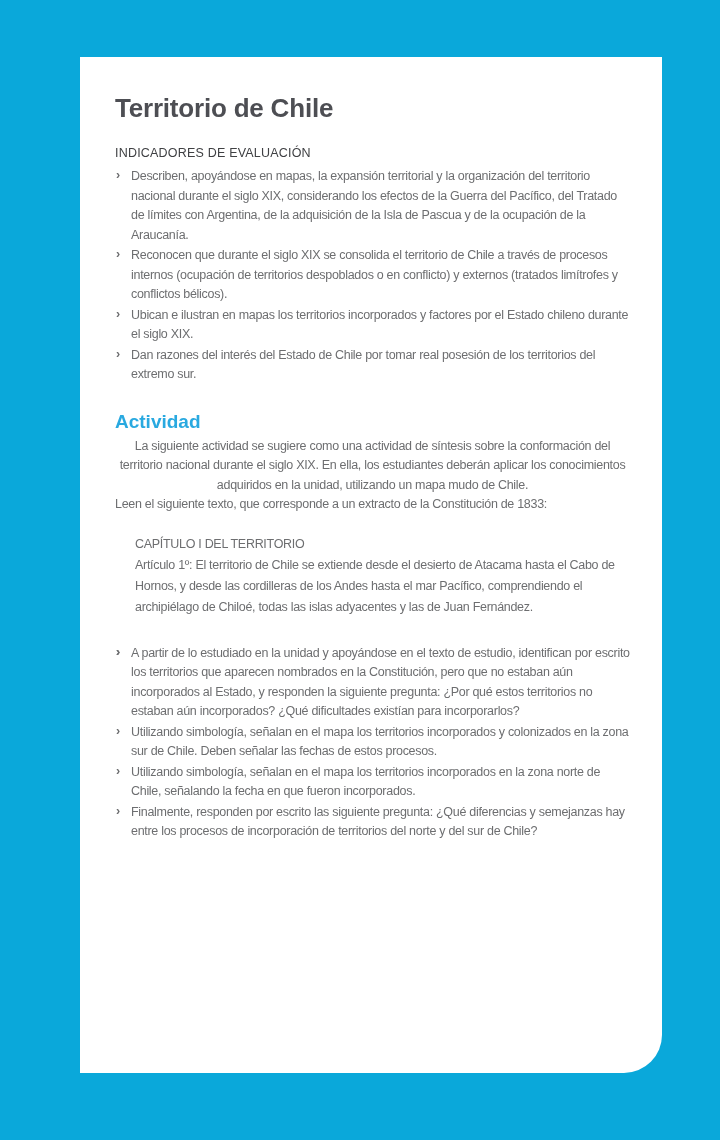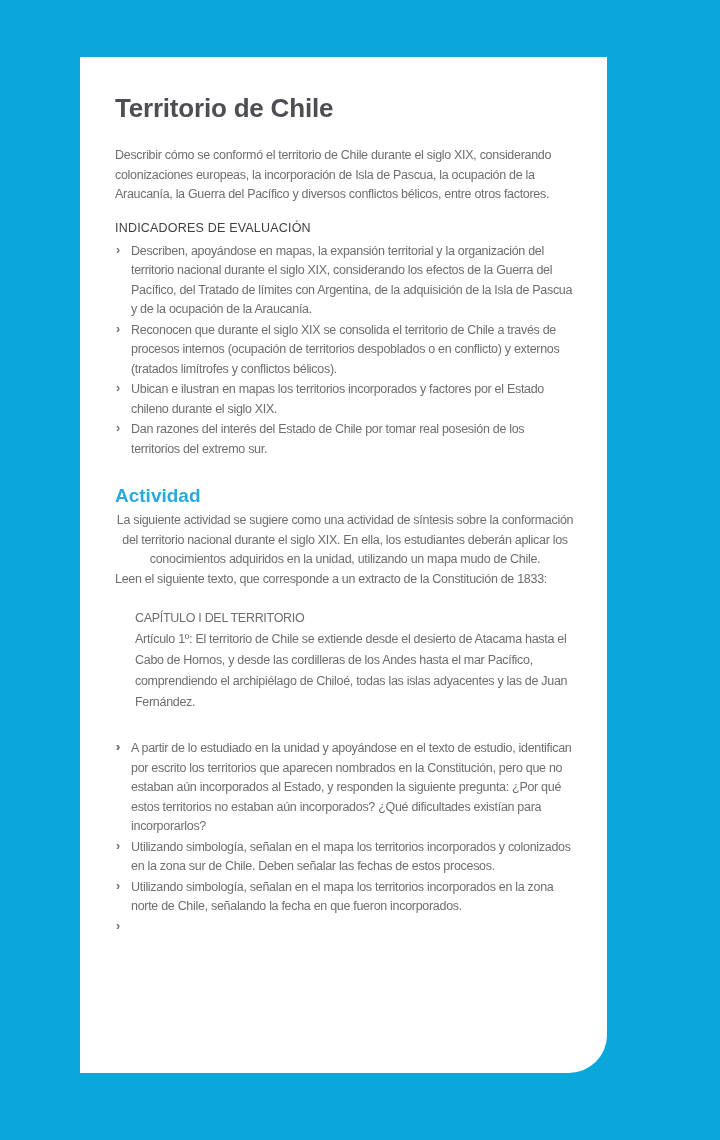--- a/index.html
+++ b/index.html
@@ -14,21 +14,21 @@
   html,body{width:720px;height:1140px;}
   body{
     background:var(--bg);
     font-family:"Liberation Sans","DejaVu Sans",sans-serif;
     overflow:hidden;
     position:relative;
   }
   .card{
     position:absolute;
     left:80px; top:57px;
-    width:527px; height:1016px;
+    width:582px; height:1016px;
     background:var(--card);
     border-radius:0 0 38px 0;
     padding:36px 32px 0 35px;
     overflow:hidden;
   }
   .page-title{
     font-size:26px;
     font-weight:bold;
     color:var(--title);
     letter-spacing:-0.2px;
@@ -77,21 +77,20 @@
   .quote-title{margin-bottom:0;}
 </style>
 </head>
 <body>
 
 <div class="card">
 
   <h1 class="page-title">Territorio de Chile</h1>
 
   <section>
-    <p class="body-text oa-desc">Describir cómo se conformó el territorio de Chile durante el siglo XIX, considerando colonizaciones europeas, la incorporación de Isla de Pascua, la ocupación de la Araucanía, la Guerra del Pacífico y diversos conflictos bélicos, entre otros factores.</p>
   </section>
 
   <section>
     <h3 class="indicators-heading">INDICADORES DE EVALUACIÓN</h3>
     <ul class="chevron-list body-text">
 
         <li>
           <span class="marker">›</span>
           <span>Describen, apoyándose en mapas, la expansión territorial y la organización del territorio nacional durante el siglo XIX, considerando los efectos de la Guerra del Pacífico, del Tratado de límites con Argentina, de la adquisición de la Isla de Pascua y de la ocupación de la Araucanía.</span>
         </li>
@@ -139,17 +138,18 @@
           <span>Utilizando simbología, señalan en el mapa los territorios incorporados y colonizados en la zona sur de Chile. Deben señalar las fechas de estos procesos.</span>
         </li>
 
         <li>
           <span class="marker">›</span>
           <span>Utilizando simbología, señalan en el mapa los territorios incorporados en la zona norte de Chile, señalando la fecha en que fueron incorporados.</span>
         </li>
 
         <li>
           <span class="marker">›</span>
+          <span>Finalmente, responden por escrito las siguiente pregunta: ¿Qué diferencias y semejanzas hay entre los procesos de incorporación de territorios del norte y del sur de Chile?</span>
         </li>
       </ul>
   </section>
 
 </div>
 
 </body></html>

